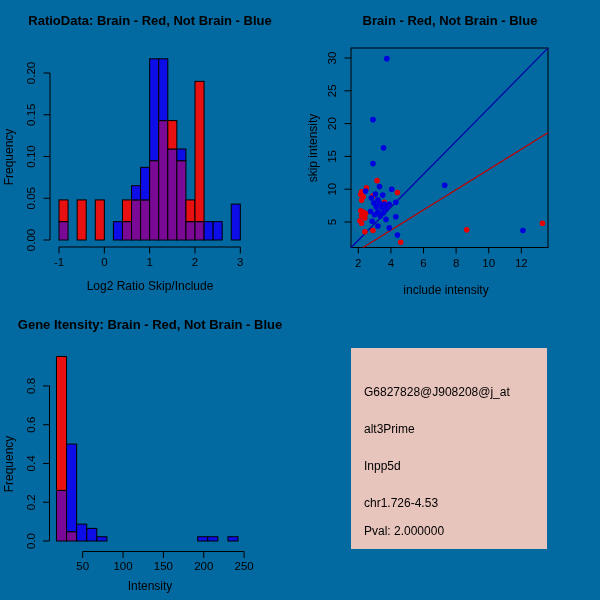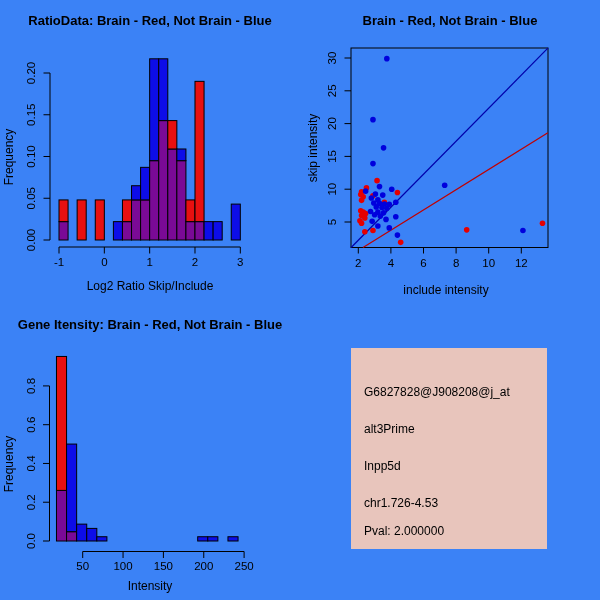--- a/index.html
+++ b/index.html
@@ -1,16 +1,16 @@
 <!DOCTYPE html>
 <html><head>
 <meta charset="utf-8">
 <style>
   html,body{margin:0;padding:0;background:#ffffff;}
-  #stage{position:relative;width:600px;height:600px;background:#3b82f6;overflow:hidden;
+  #stage{position:relative;width:600px;height:600px;background:#0369a1;overflow:hidden;
          font-family:"Liberation Sans", sans-serif;}
   svg text{font-family:"Liberation Sans", sans-serif;fill:#000000;}
   .ptitle{font-size:13px;font-weight:bold;}
   .alab{font-size:12px;}
   .tick{font-size:11.5px;}
   .info{font-size:12px;}
 </style>
 </head>
 <body>
 

